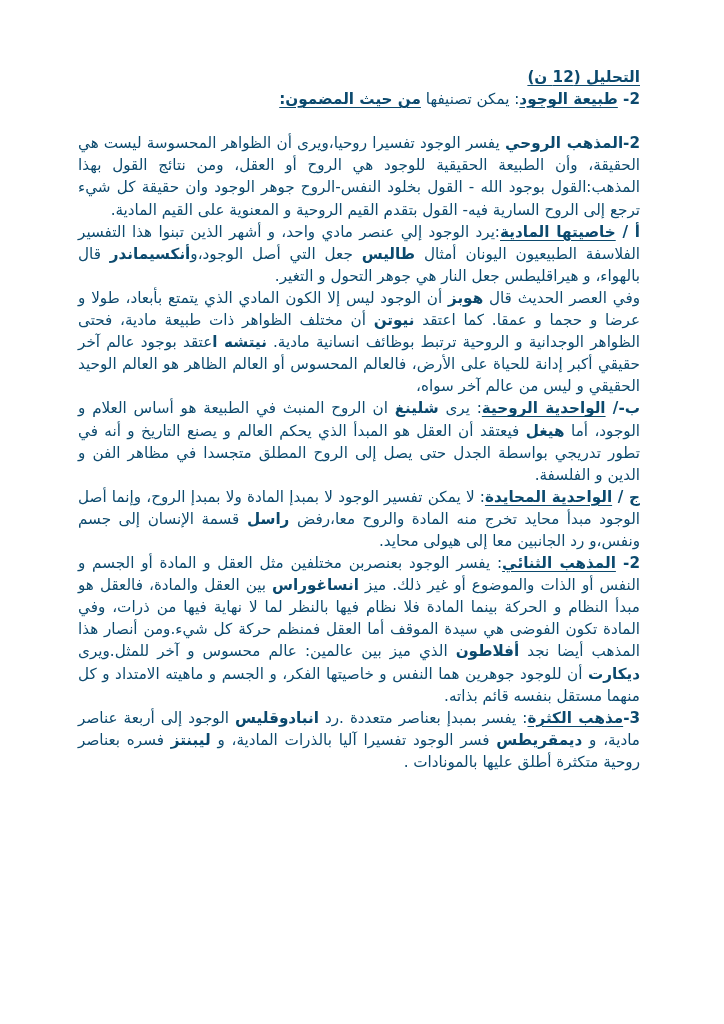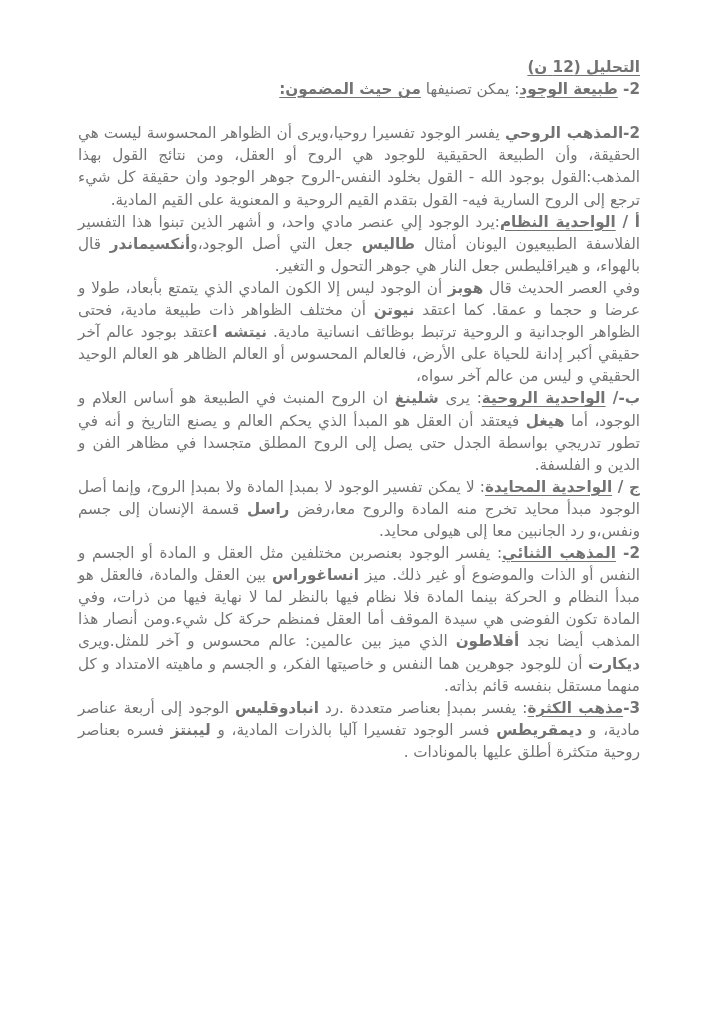--- a/index.html
+++ b/index.html
@@ -1,27 +1,27 @@
 <!DOCTYPE html>
 <html><head>
 <meta charset="utf-8">
 <style>
   html, body { margin: 0; padding: 0; background: #ffffff; }
   body { width: 724px; height: 1024px; overflow: hidden; position: relative; }
   .page {
     position: absolute;
     left: 78px;
-    top: 56px;
+    top: 66px;
     width: 562px;
     direction: rtl;
     text-align: right;
     font-family: "DejaVu Sans", sans-serif;
     font-size: 15.2px;
     line-height: 22.1px;
-    color: #737373;
+    color: #0c4a6e;
   }
   .p { margin: 0; }
   .just { text-align: justify; text-align-last: right; }
   .b { font-weight: bold; }
   .bu { font-weight: bold; text-decoration: underline; text-underline-offset: 3px; }
   .blank { height: 22.1px; }
 </style>
 </head>
 <body>
 
@@ -32,21 +32,21 @@
 
   <p class="p" style="padding-right:0;"><span class="b">2- </span><span class="bu">طبيعة الوجود</span><span>: يمكن تصنيفها  </span><span class="bu">من حيث المضمون:</span></p>
 
   <div class="blank"></div>
 
 
   <p class="p just"><span class="b">2-المذهب الروحي</span><span> يفسر الوجود تفسيرا روحيا،ويرى أن الظواهر المحسوسة ليست هي الحقيقة، وأن الطبيعة الحقيقية للوجود هي الروح أو العقل، ومن نتائج القول بهذا المذهب:القول بوجود الله - القول بخلود النفس-الروح جوهر الوجود وان حقيقة كل شيء ترجع إلى الروح السارية فيه- القول بتقدم القيم الروحية و المعنوية على القيم المادية.</span></p>
 
 
 
-  <p class="p just"><span class="b">أ / </span><span class="bu">الواحدية النظام</span><span>:يرد الوجود إلي عنصر مادي واحد، و أشهر الذين تبنوا هذا التفسير الفلاسفة الطبيعيون اليونان أمثال </span><span class="b">طاليس</span><span> جعل التي أصل الوجود،و</span><span class="b">أنكسيماندر</span><span> قال بالهواء، و هيراقليطس جعل النار هي جوهر التحول و التغير.</span></p>
+  <p class="p just"><span class="b">أ / </span><span class="bu">خاصيتها المادية</span><span>:يرد الوجود إلي عنصر مادي واحد، و أشهر الذين تبنوا هذا التفسير الفلاسفة الطبيعيون اليونان أمثال </span><span class="b">طاليس</span><span> جعل التي أصل الوجود،و</span><span class="b">أنكسيماندر</span><span> قال بالهواء، و هيراقليطس جعل النار هي جوهر التحول و التغير.</span></p>
 
   <p class="p just"><span>وفي العصر الحديث قال </span><span class="b">هوبز</span><span> أن الوجود ليس إلا الكون المادي الذي يتمتع بأبعاد، طولا و عرضا و حجما و عمقا. كما اعتقد </span><span class="b">نيوتن</span><span> أن مختلف الظواهر ذات طبيعة مادية، فحتى الظواهر الوجدانية و الروحية ترتبط بوظائف انسانية مادية. </span><span class="b">نيتشه ا</span><span>عتقد بوجود عالم آخر حقيقي أكبر إدانة للحياة على الأرض، فالعالم المحسوس أو العالم الظاهر هو العالم الوحيد الحقيقي و ليس من عالم آخر سواه،</span></p>
 
   <p class="p just"><span class="b">ب-/ </span><span class="bu">الواحدية الروحية</span><span>: يرى </span><span class="b">شلينغ</span><span> ان الروح المنبث في الطبيعة هو أساس العلام و الوجود، أما </span><span class="b">هيغل</span><span> فيعتقد أن العقل هو المبدأ الذي يحكم العالم و يصنع التاريخ و أنه في تطور تدريجي بواسطة الجدل حتى يصل إلى الروح المطلق متجسدا في مظاهر الفن و الدين و الفلسفة.</span></p>
 
   <p class="p just"><span class="b">ج / </span><span class="bu">الواحدية المحايدة</span><span>: لا يمكن تفسير الوجود لا بمبدإ المادة ولا بمبدإ الروح، وإنما أصل الوجود مبدأ محايد تخرج منه المادة والروح معا،رفض </span><span class="b">راسل</span><span>  قسمة الإنسان إلى جسم ونفس،و رد الجانبين معا إلى هيولى محايد.</span></p>
 
   <p class="p just"><span class="b">2- </span><span class="bu">المذهب الثنائي</span><span>: يفسر الوجود بعنصربن مختلفين مثل العقل و المادة أو الجسم و النفس أو الذات والموضوع أو غير ذلك. ميز </span><span class="b">انساغوراس</span><span> بين العقل والمادة، فالعقل هو مبدأ النظام و الحركة بينما المادة فلا نظام فيها بالنظر لما لا نهاية فيها من ذرات، وفي المادة تكون الفوضى هي سيدة الموقف أما العقل فمنظم حركة كل شيء.ومن أنصار هذا المذهب أيضا نجد </span><span class="b">أفلاطون</span><span> الذي ميز بين عالمين: عالم محسوس و آخر للمثل.ويرى </span><span class="b">ديكارت</span><span> أن للوجود جوهرين هما النفس و خاصيتها الفكر، و الجسم و ماهيته الامتداد و كل منهما مستقل بنفسه قائم بذاته.</span></p>
 
   <p class="p just"><span class="b">3-</span><span class="bu">مذهب الكثرة</span><span>: يفسر بمبدإ بعناصر متعددة .رد </span><span class="b">انبادوقليس</span><span> الوجود إلى أربعة عناصر مادية، و </span><span class="b">ديمقريطس</span><span> فسر الوجود تفسيرا آليا بالذرات المادية، و </span><span class="b">ليبنتز</span><span> فسره بعناصر روحية متكثرة أطلق عليها بالمونادات .</span></p>

